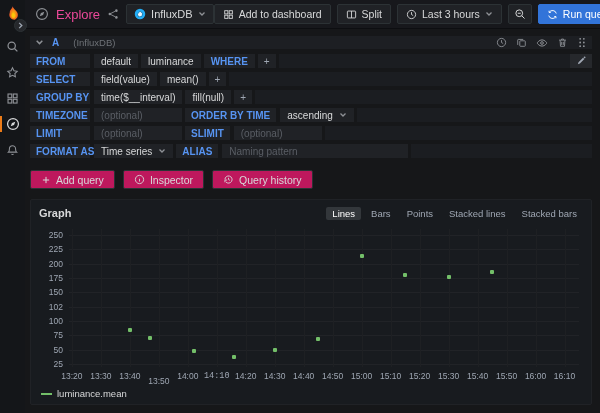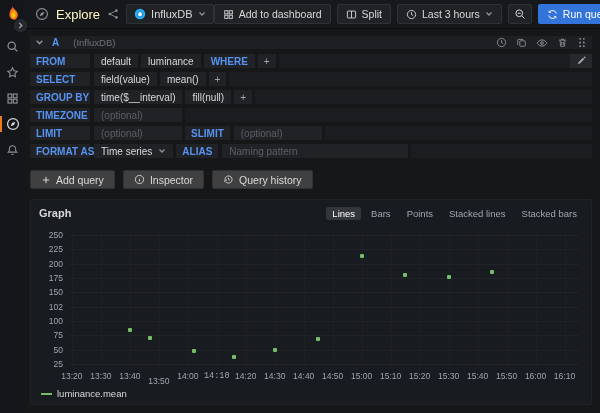--- a/index.html
+++ b/index.html
@@ -31,21 +31,21 @@
     z-index:6; border:1px solid #2c3235;
   }
 
   
   .toolbar {
     position:absolute; left:25px; right:0; top:0; height:29px;
     background:#17181c; border-bottom:1px solid #0d0e11;
     display:flex; align-items:center; padding:0 6px 0 10px;
   }
   .tb-left { display:flex; align-items:center; gap:7px; }
-  .explore-title { font-size:13px; font-weight:500; color:#fef9c3; }
+  .explore-title { font-size:13px; font-weight:500; color:#ec4899; }
   .muted-icon { color:#8e9196; }
   .ds-pill {
     display:flex; align-items:center; gap:5px; background:#202226;
     border:1px solid #2c3235; border-radius:2px; padding:2px 7px; height:20px;
   }
   .ds-pill .ds-name { font-size:11px; color:#d8d9da; }
   .tb-right { margin-left:auto; display:flex; align-items:center; gap:6px; }
   .tb-btn {
     display:flex; align-items:center; gap:5px; height:20px; padding:0 8px;
     background:#202226; border:1px solid #2c3235; border-radius:2px;
@@ -92,21 +92,21 @@
   .qinput.wide { width:186px; }
   .pencil-box {
     width:22px; background:#26282c; display:flex; align-items:center; justify-content:center;
     color:#9fa7b3; flex:none;
   }
 
   
   .btn-row { display:flex; gap:8px; margin-top:12px; }
   .sec-btn {
     display:flex; align-items:center; gap:5px; height:19px; padding:0 10px;
-    background:#404040; border:1px solid #2c3235; border-radius:2px;
+    background:#be185d; border:1px solid #2c3235; border-radius:2px;
     color:#d8d9da; font-size:10.5px;
   }
 
   
   .panel {
     margin-top:10px; height:206px; background:#181b1f;
     border:1px solid #202226; border-radius:2px; position:relative;
     padding:5px 8px 0 8px;
   }
   .panel-header { display:flex; align-items:center; height:16px; }
@@ -320,20 +320,29 @@
     <span class="qlabel">GROUP BY</span>
     <span class="qseg">time($__interval)</span>
     <span class="qseg">fill(null)</span>
     <span class="qseg plus">+</span>
     <span class="qfill"></span>
   </div>
 
   <div class="qrow">
     <span class="qlabel">TIMEZONE</span>
     <input class="qinput" placeholder="(optional)" style="">
+    <span class="qlabel auto">ORDER BY TIME</span>
+    <span class="qseg">
+      <span>ascending</span>
+      <span class="caret">
+          <svg width="8" height="8" viewBox="0 0 8 8" fill="none" stroke="currentColor" stroke-width="1.3">
+            <path d="M1.5 2.5 4 5l2.5-2.5"></path>
+          </svg>
+        </span>
+    </span>
     <span class="qfill"></span>
   </div>
 
   <div class="qrow">
     <span class="qlabel">LIMIT</span>
     <input class="qinput" placeholder="(optional)" style="">
     <span class="qlabel auto">SLIMIT</span>
     <input class="qinput" placeholder="(optional)" style="">
     <span class="qfill"></span>
   </div>

